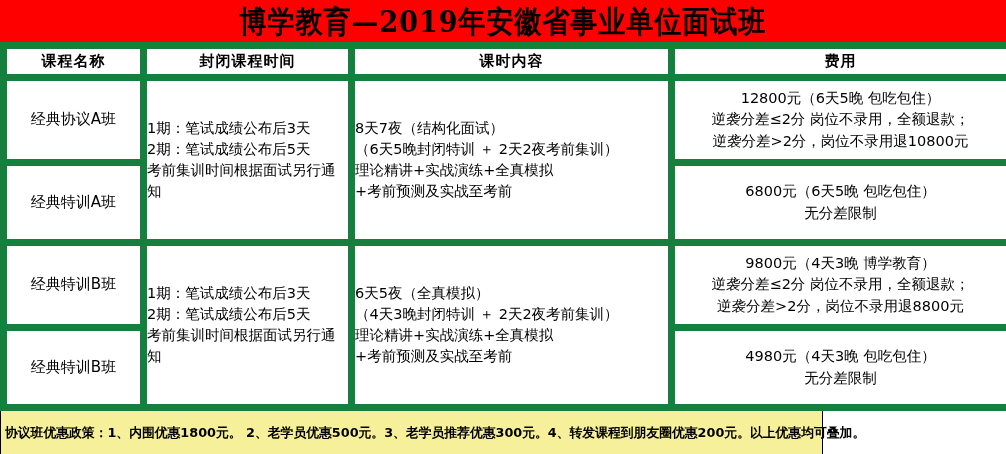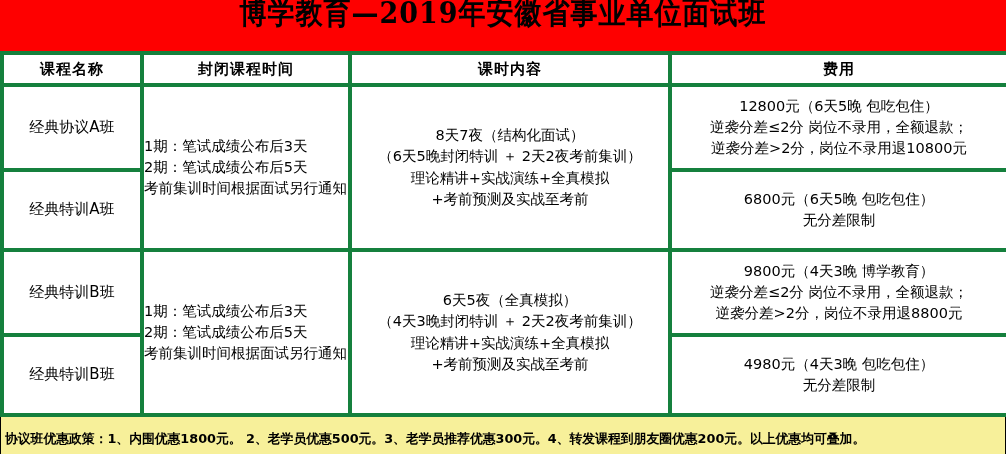--- a/index.html
+++ b/index.html
@@ -16,23 +16,24 @@
     height: 454px;
     position: relative;
     background: #ffffff;
     box-sizing: border-box;
     overflow: hidden;
   }
 
   
   .banner {
     width: 1006px;
-    height: 51px;
+    height: 42px;
     background: #fe0000;
     display: flex;
+    align-items: center;
     justify-content: center;
     box-sizing: border-box;
   }
   .banner-title {
     font-family: "DejaVu Serif", "Liberation Serif", serif;
     font-weight: bold;
     font-size: 27px;
     letter-spacing: 1px;
     color: #000000;
     line-height: 1;
@@ -41,21 +42,21 @@
   }
 
   
   table.grid {
     border-collapse: collapse;
     width: 1006px;
     table-layout: fixed;
     box-sizing: border-box;
   }
   table.grid td, table.grid th {
-    border: 4px solid #15803d;
+    border: 7px solid #15803d;
     padding: 0;
     vertical-align: middle;
     box-sizing: border-box;
     color: #000000;
   }
 
   col.c1 { width: 140px; }
   col.c2 { width: 208px; }
   col.c3 { width: 320px; }
   col.c4 { width: 338px; }
@@ -79,35 +80,35 @@
     height: 80px;
   }
   .time-cell {
     text-align: left;
     padding-left: 3px;
     font-size: 14.5px;
     line-height: 1.45;
     margin-left: 8px;
   }
   .content-cell {
-    text-align: center;
+    text-align: left;
     font-size: 14.5px;
     line-height: 1.45;
   }
   .fee-cell {
     text-align: center;
     font-size: 14.5px;
     line-height: 1.45;
     height: 80px;
   }
   .fee-cell.tall { height: 85px; }
 
   
   .note {
-    width: 1006px;
+    width: 823px;
     height: 44px;
     background: #f7f09a;
     border: 1px solid #000000;
     border-top: none;
     box-sizing: border-box;
     display: flex;
     align-items: center;
     padding-left: 4px;
   }
   .note-text {

